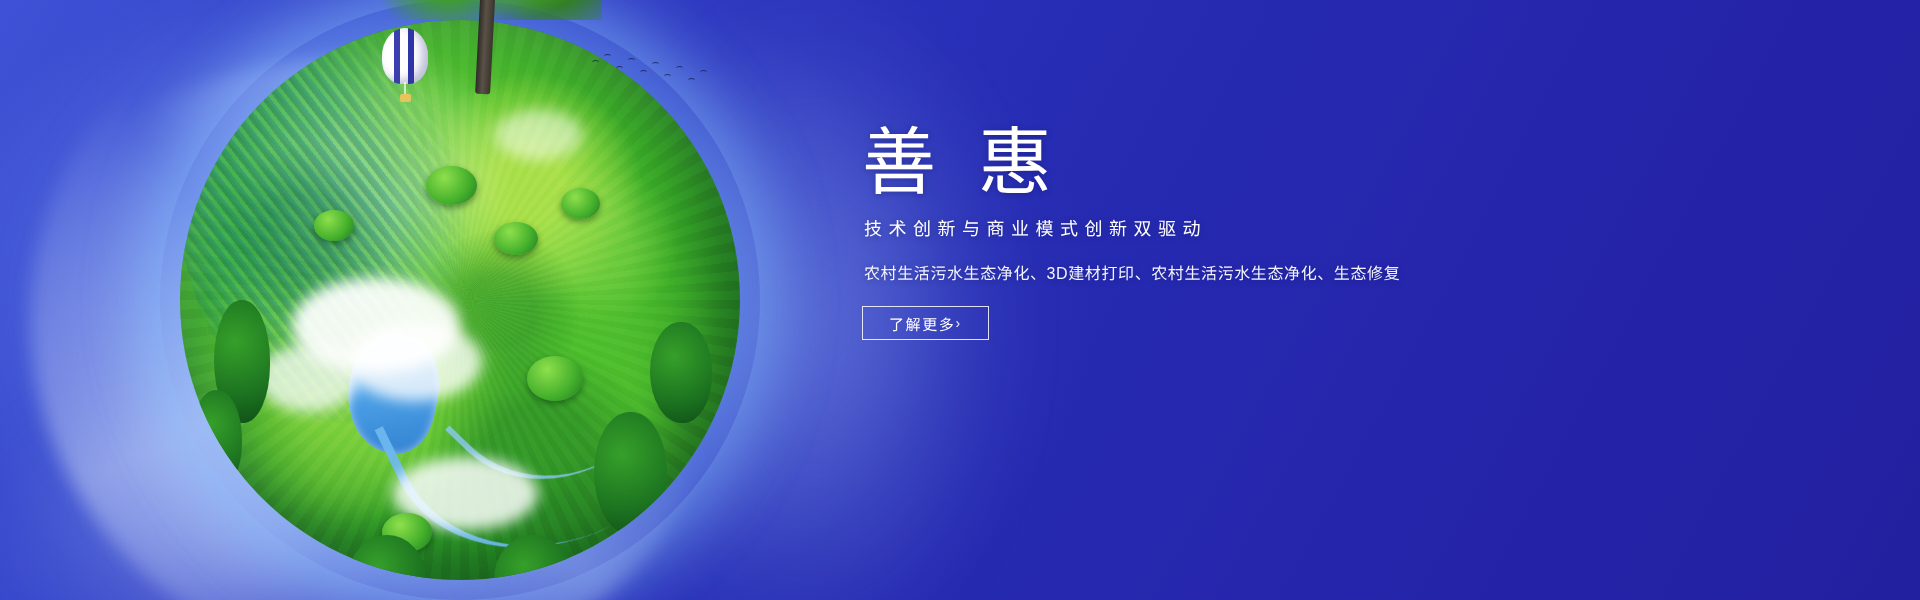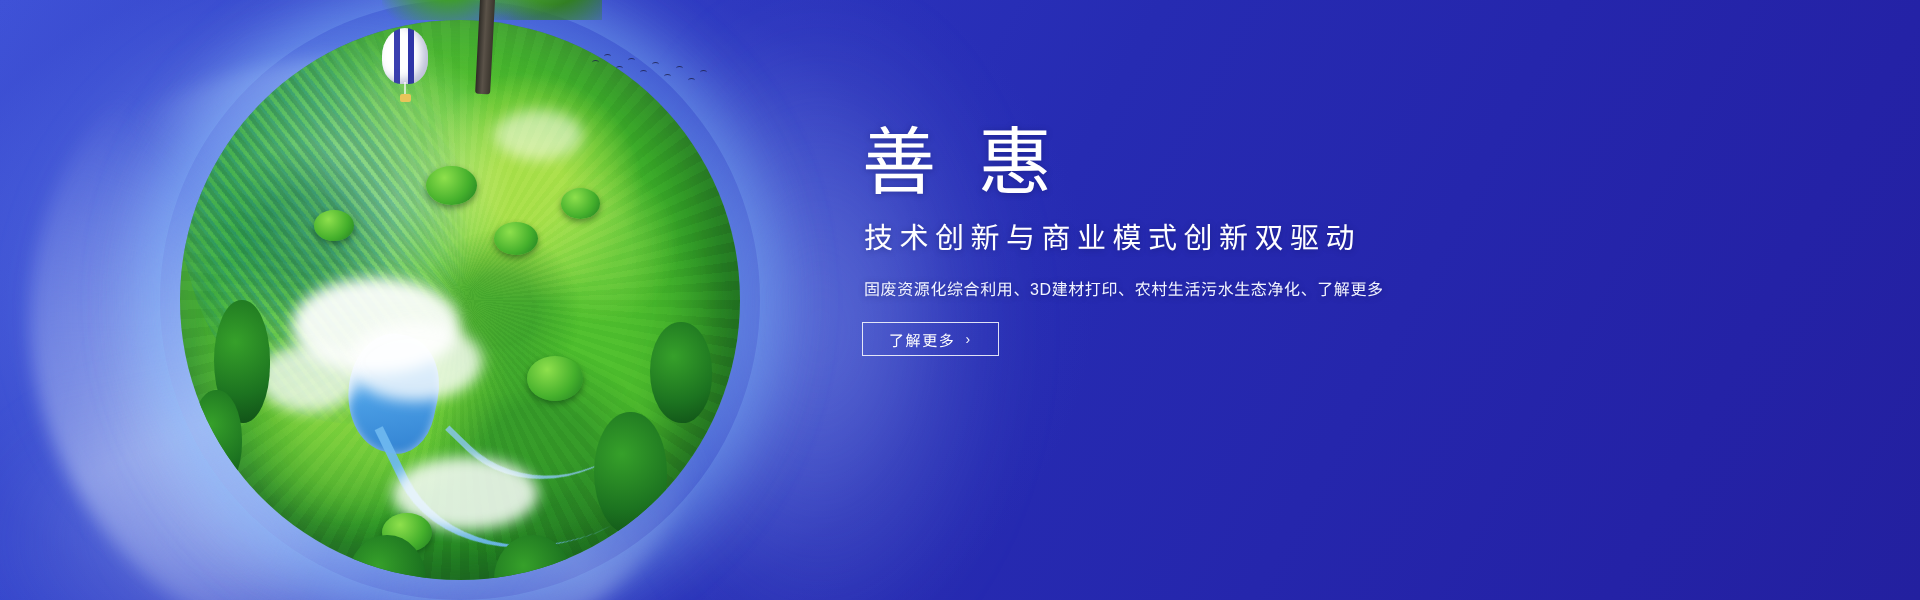--- a/index.html
+++ b/index.html
@@ -206,29 +206,29 @@
     font-size:74px;line-height:1;font-weight:400;letter-spacing:0;
     color:#fff;
   }
   .hl-small{
     font-family:"Liberation Serif","DejaVu Serif",serif;
     font-size:40px;line-height:1;font-weight:400;letter-spacing:6px;
     color:#fff;margin-left:6px;
   }
   .hl-gap{display:inline-block;width:42px;}
   .subtitle{
-    font-size:29px;letter-spacing:6.5px;font-weight:400;
+    font-size:18px;letter-spacing:6.5px;font-weight:400;
     margin:14px 0 0 2px;color:#fff;white-space:nowrap;
   }
   .desc{
     font-size:16px;letter-spacing:.6px;font-weight:400;
     margin:20px 0 0 2px;color:#f2f4ff;white-space:nowrap;
   }
   .cta{
-    display:inline-flex;align-items:center;justify-content:center;gap:10px;
+    display:inline-flex;align-items:center;justify-content:center;
     margin-top:22px;padding:16px 26px;height:33px;min-width:116px;
     border:1px solid rgba(255,255,255,.85);
     background:transparent;color:#fff;
     font-size:15px;letter-spacing:1.6px;cursor:pointer;
     font-family:inherit;
     box-sizing:border-box;
   }
   .cta .chev{font-size:14px;line-height:1;opacity:.95;}
 </style>
 </head>
@@ -303,21 +303,21 @@
   <div class="content">
 
     <div class="headline">
       <span class="hl-big">善</span>
       <span class="hl-gap"></span>
       <span class="hl-big">惠</span>
     </div>
 
     <div class="subtitle">技术创新与商业模式创新双驱动</div>
 
-    <div class="desc">固废资源化综合利用、3D建材打印、农村生活污水生态净化、了解更多</div>
+    <div class="desc">农村生活污水生态净化、3D建材打印、农村生活污水生态净化、生态修复</div>
 
     <button class="cta">
       <span>了解更多</span>
       <span class="chev">›</span>
     </button>
 
   </div>
 </div>
 
 </body></html>

